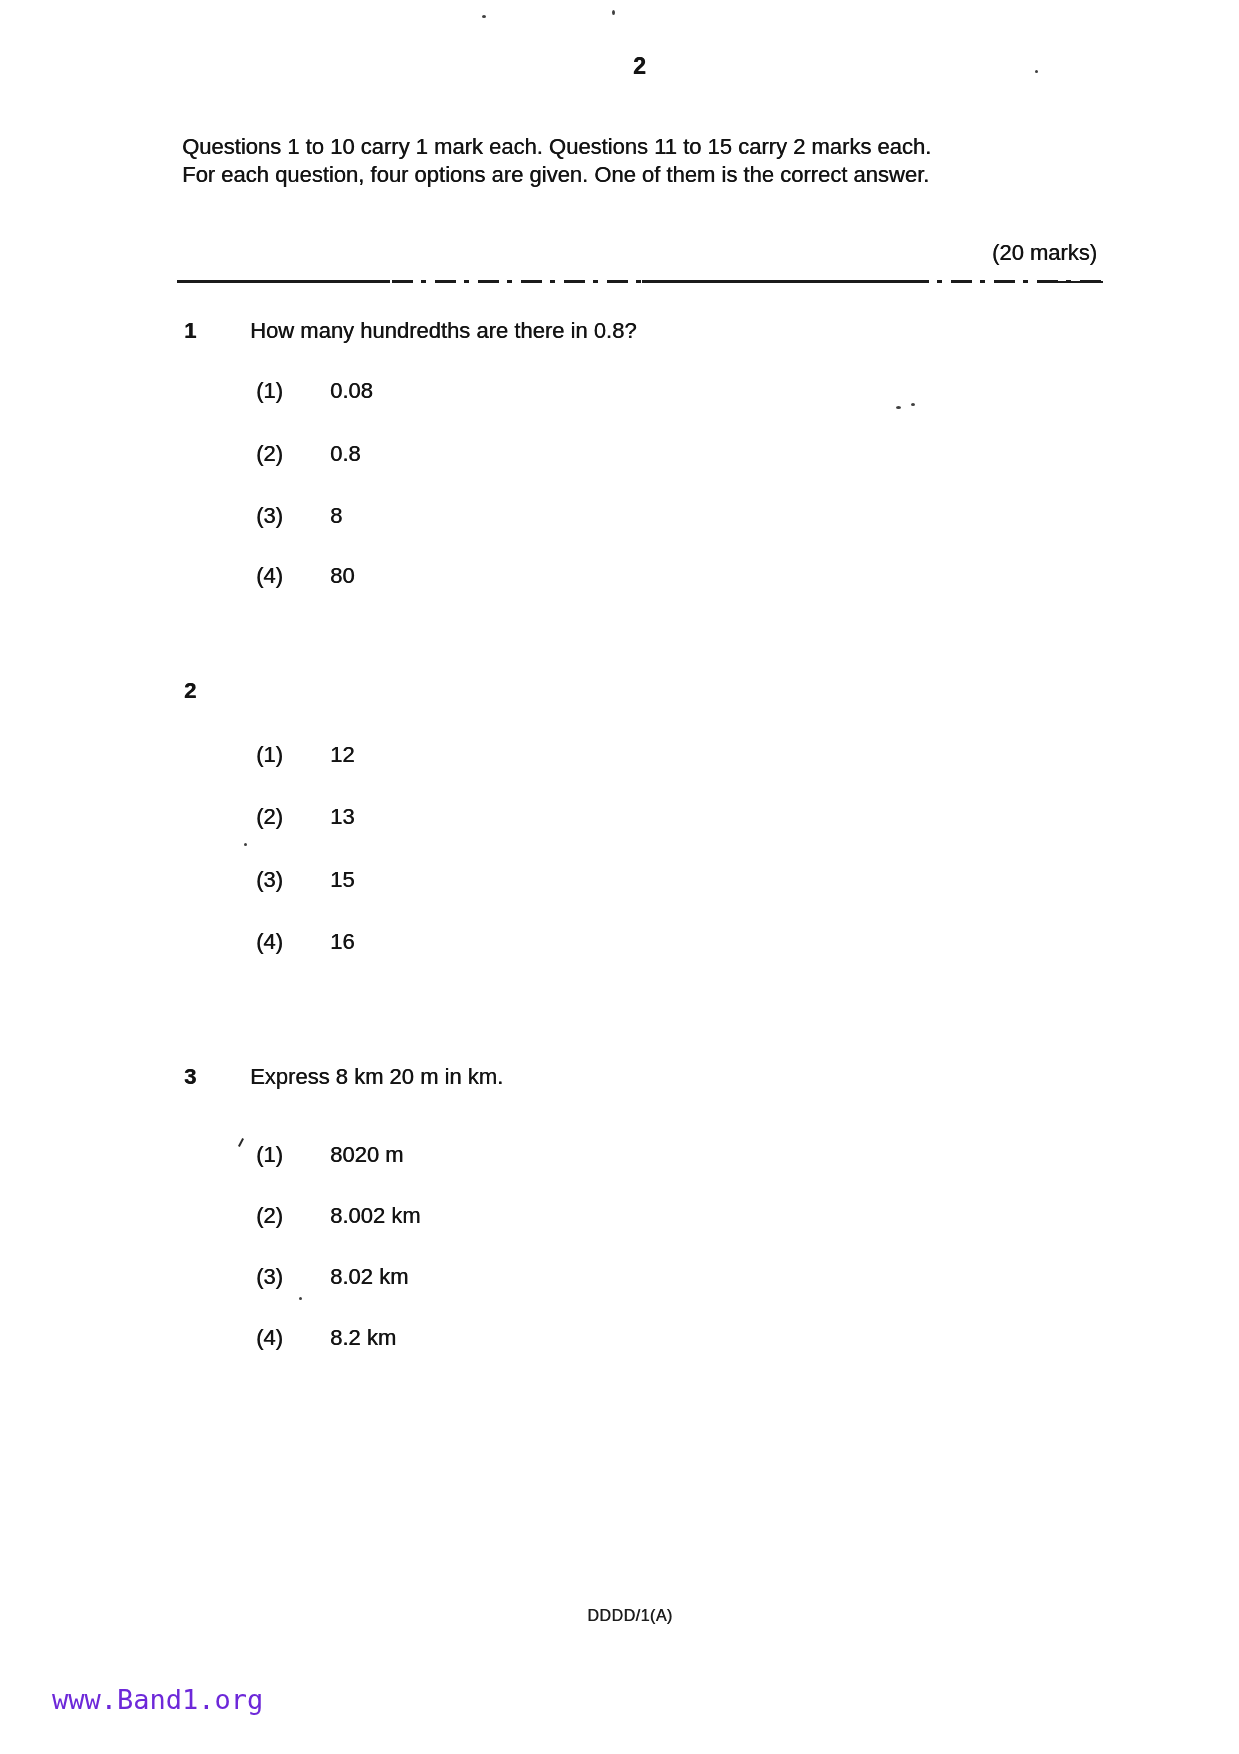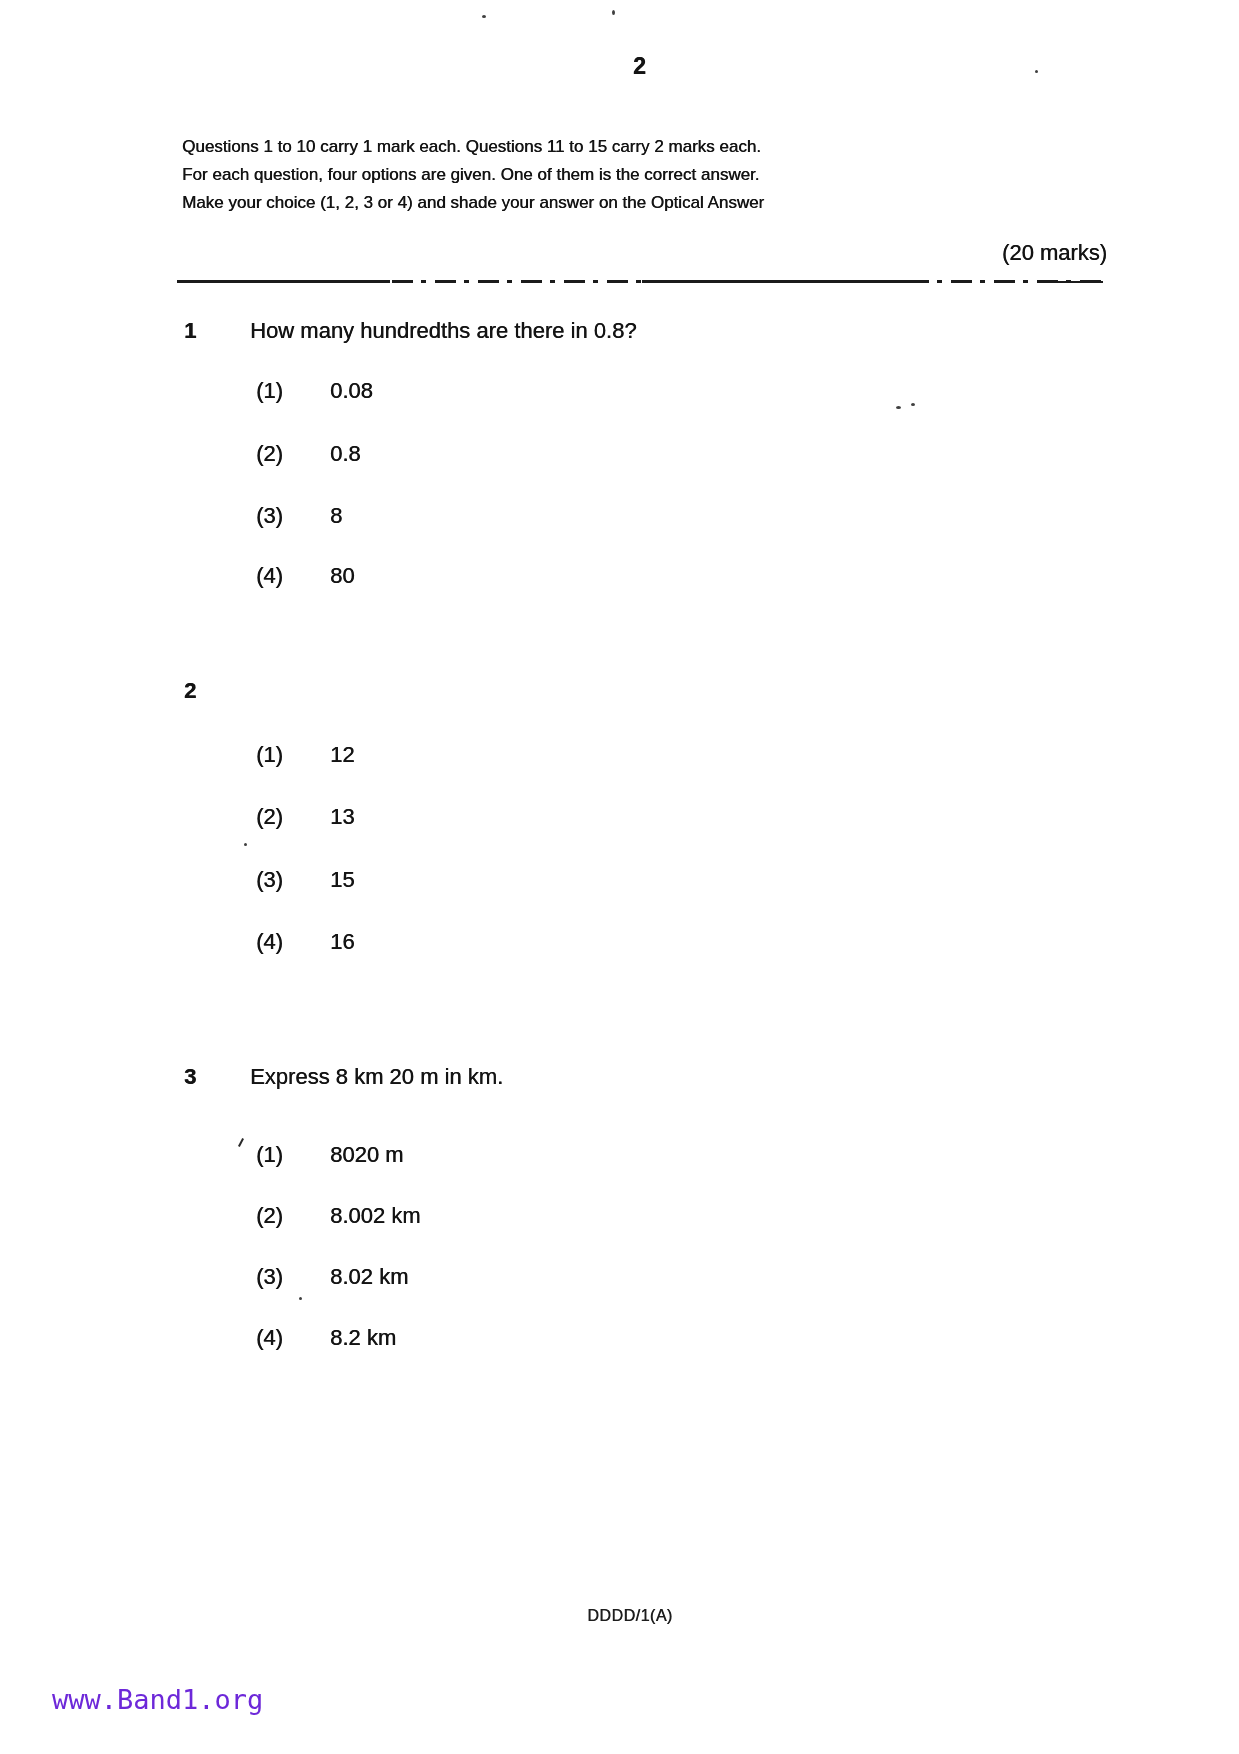--- a/index.html
+++ b/index.html
@@ -3,22 +3,22 @@
 <meta charset="utf-8">
 <style>
   html,body{margin:0;padding:0;}
   body{
     width:1239px;height:1754px;background:#ffffff;position:relative;overflow:hidden;
     font-family:"Liberation Sans",sans-serif;color:#141414;
   }
   .scan{position:absolute;inset:0;filter:blur(0.3px);}
   .scan-text{text-shadow:0.45px 0 0 currentColor;}
   .page-number{position:absolute;left:633px;top:53px;font-size:23px;font-weight:bold;}
-  .instructions{position:absolute;left:182px;top:133px;width:860px;font-size:17px;line-height:28px;}
-  .marks{position:absolute;left:192px;top:240px;width:915px;text-align:right;font-size:22px;}
+  .instructions{position:absolute;left:182px;top:133px;width:860px;font-size:22px;line-height:28px;}
+  .marks{position:absolute;left:182px;top:240px;width:915px;text-align:right;font-size:22px;}
   .divider{position:absolute;left:177px;top:280px;width:926px;height:3px;
     background:repeating-linear-gradient(90deg,#1b1b1b 0 21px,rgba(27,27,27,0) 21px 29px,#1b1b1b 29px 34px,rgba(27,27,27,0) 34px 43px);}
   .divider i{position:absolute;top:0;height:3px;background:#1b1b1b;display:block;}
   .divider .s1{left:0;width:213px;}
   .divider .s2{left:465px;width:282px;}
   .divider .s3{left:880px;width:46px;height:2px;top:1px;}
   .qnum{position:absolute;left:184px;font-size:22px;font-weight:bold;}
   .qtext{position:absolute;left:250px;font-size:22px;}
   .olabel{position:absolute;left:256px;font-size:22px;}
   .ovalue{position:absolute;left:330px;font-size:22px;}
@@ -30,21 +30,20 @@
 </head>
 <body>
 
 <div class="scan">
 
   <div class="page-number scan-text">2</div>
 
   <div class="instructions scan-text">
     <div>Questions 1 to 10 carry 1 mark each. Questions 11 to 15 carry 2 marks each.</div>
     <div>For each question, four options are given. One of them is the correct answer.</div>
-    <div>Make your choice (1, 2, 3 or 4) and shade your answer on the Optical Answer</div>
   </div>
 
   <div class="marks scan-text">(20 marks)</div>
 
   <div class="divider">
       <i class="s1"></i>
       <i class="s2"></i>
       <i class="s3"></i>
     </div>
 

